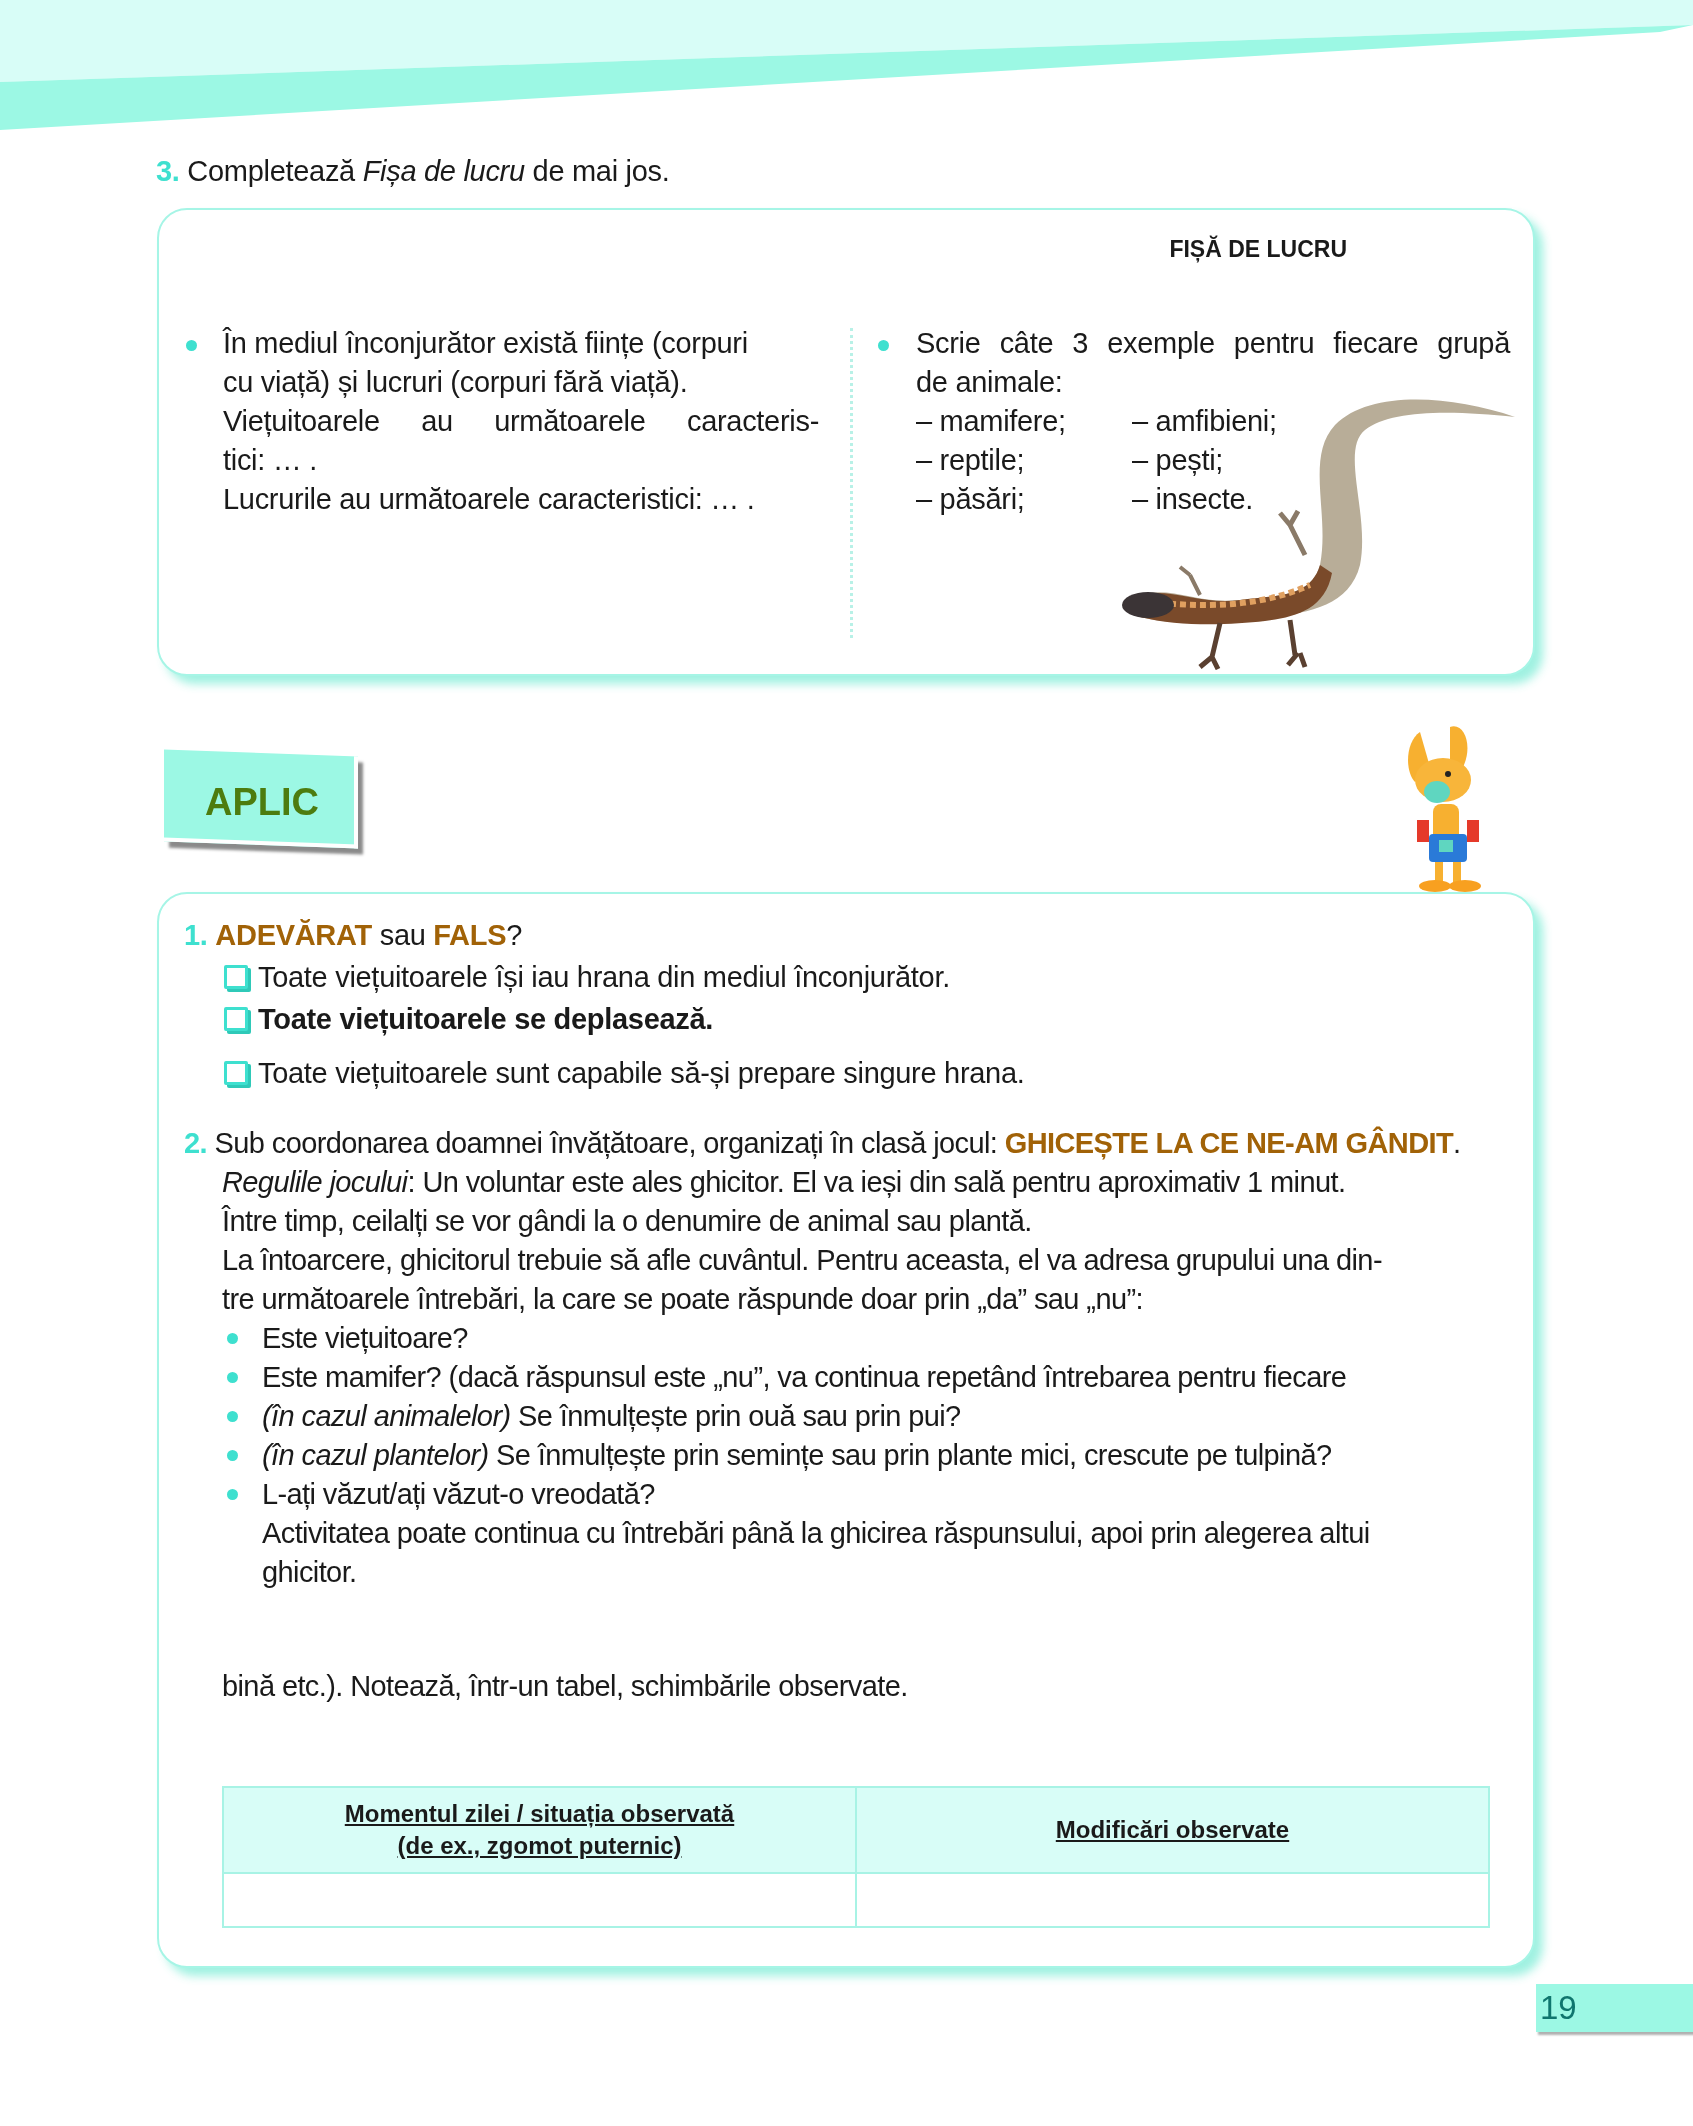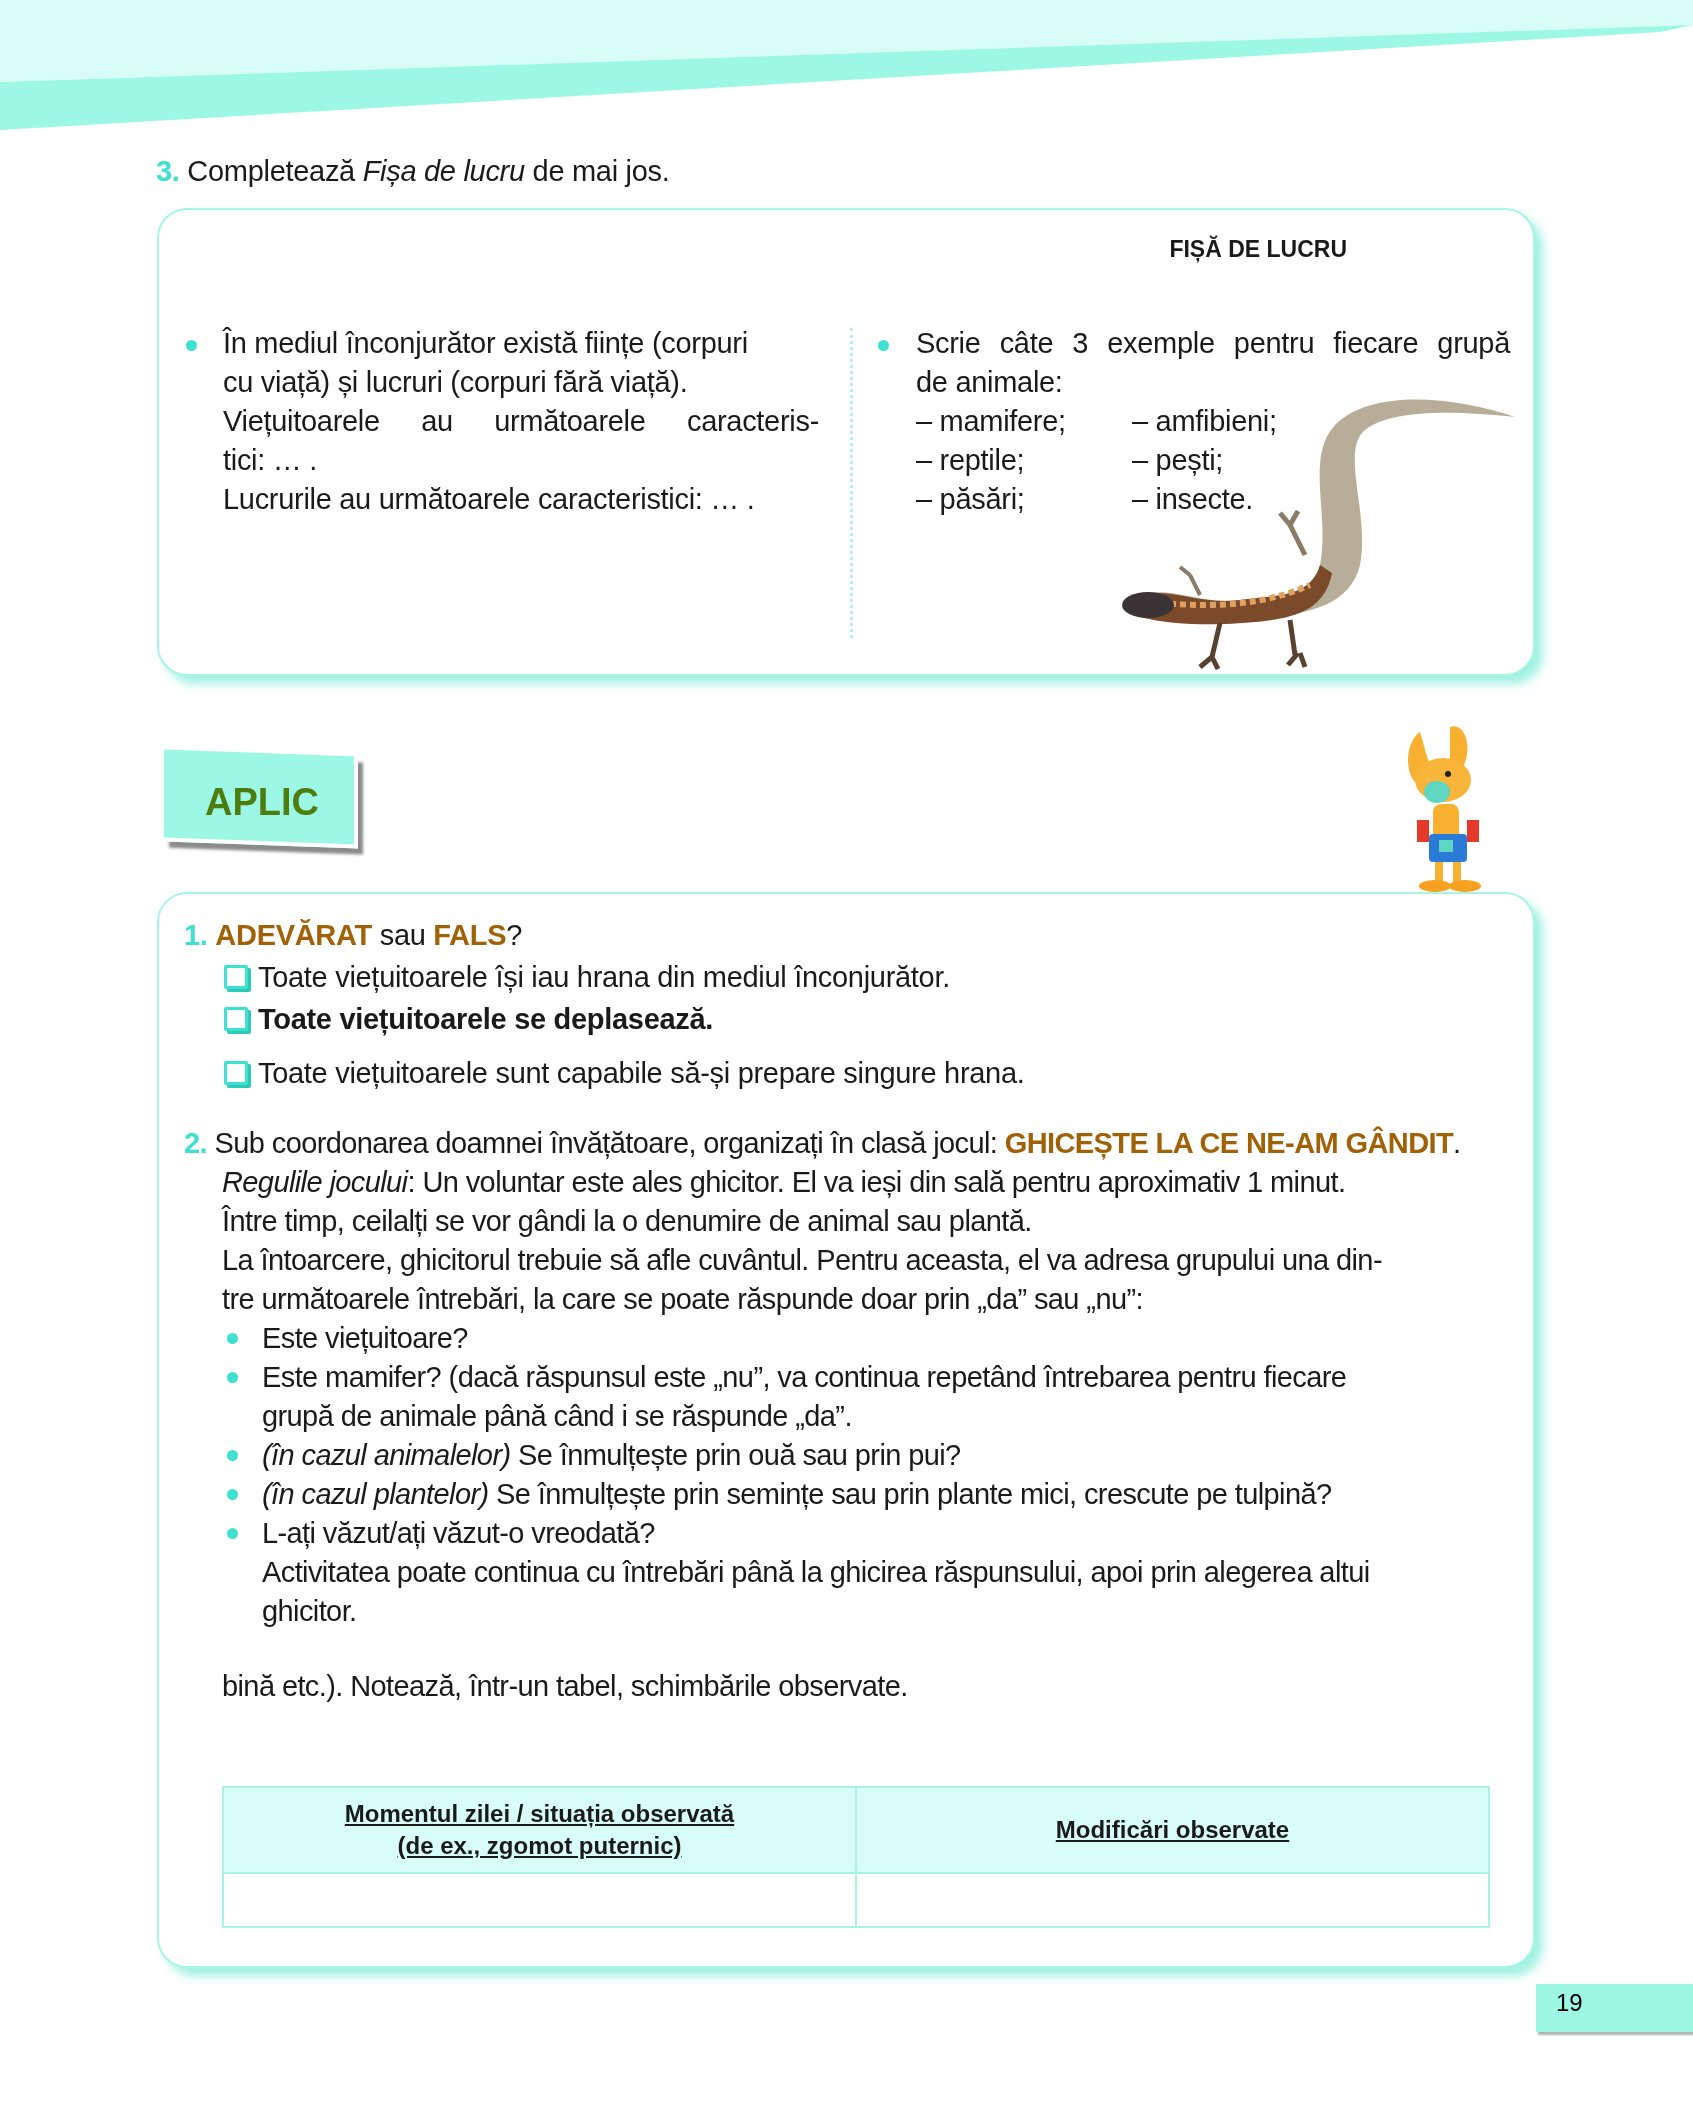--- a/index.html
+++ b/index.html
@@ -21,21 +21,21 @@
             box-shadow:3px 3px 0 #2fc9b8;vertical-align:-2px;margin-right:10px;background:#fff;}
   .aplic{left:164px;top:753px;width:190px;height:88px;background:#9cf8e4;
          transform:skewY(2deg);box-shadow:5px 6px 3px #8a8a8a;border-right:4px solid #fff;border-bottom:4px solid #fff;}
   .aplic-label{left:205px;top:781px;color:#4d7c0f;font-weight:bold;font-size:38px;}
   table.obs{border-collapse:collapse;position:absolute;left:222px;top:1786px;width:1268px;text-decoration:underline;}
   table.obs td{border:2px solid #a8f3e5;text-align:center;font-weight:bold;font-size:24px;line-height:32px;}
   table.obs tr.head td{background:#d8fdf7;height:82px;}
   table.obs tr.body td{height:50px;background:#fff;}
   .page-num{left:1536px;top:1984px;width:157px;height:48px;background:#9cf8e4;
             box-shadow:2px 3px 2px #b0b0b0;}
-  .page-num span{position:absolute;left:20px;top:5px;color:#000000;font-size:24px;}
+  .page-num span{position:absolute;left:4px;top:5px;color:#0f766e;font-size:33px;}
   i{font-style:italic;}
 </style>
 </head>
 <body>
 
 <svg class="abs header-band" viewBox="0 0 1693 140" width="1693" height="140">
   <polygon points="0,0 1693,0 1693,25 0,82" fill="#d8fdf7"></polygon>
   <polygon points="0,82 1693,25 1660,32 0,130" fill="#9cf8e4"></polygon>
 </svg>
 
@@ -141,23 +141,20 @@
 <div class="abs t" style="left:222px;top:1319px;width:1290px;letter-spacing:-0.6px;">
   <div style="position:relative;padding-left:40px;">
     <span class="bullet" style="left:5px;top:14px;"></span>
     <i></i><span>Este viețuitoare?</span>
   </div>
   <div style="position:relative;padding-left:40px;white-space:nowrap;">
     <span class="bullet" style="left:5px;top:14px;"></span>
     <span>Este mamifer? (dacă răspunsul este „nu”, va continua repetând întrebarea pentru fiecare</span>
   </div>
   <div style="position:relative;padding-left:40px;">
-    <span>grupă de animale până când i se răspunde „da”.</span>
-  </div>
-  <div style="position:relative;padding-left:40px;">
     <span class="bullet" style="left:5px;top:14px;"></span>
     <i>(în cazul animalelor)</i><span> Se înmulțește prin ouă sau prin pui?</span>
   </div>
   <div style="position:relative;padding-left:40px;white-space:nowrap;">
     <span class="bullet" style="left:5px;top:14px;"></span>
     <i>(în cazul plantelor)</i><span> Se înmulțește prin semințe sau prin plante mici, crescute pe tulpină?</span>
   </div>
   <div style="position:relative;padding-left:40px;">
     <span class="bullet" style="left:5px;top:14px;"></span>
     <span>L-ați văzut/ați văzut-o vreodată?</span>

